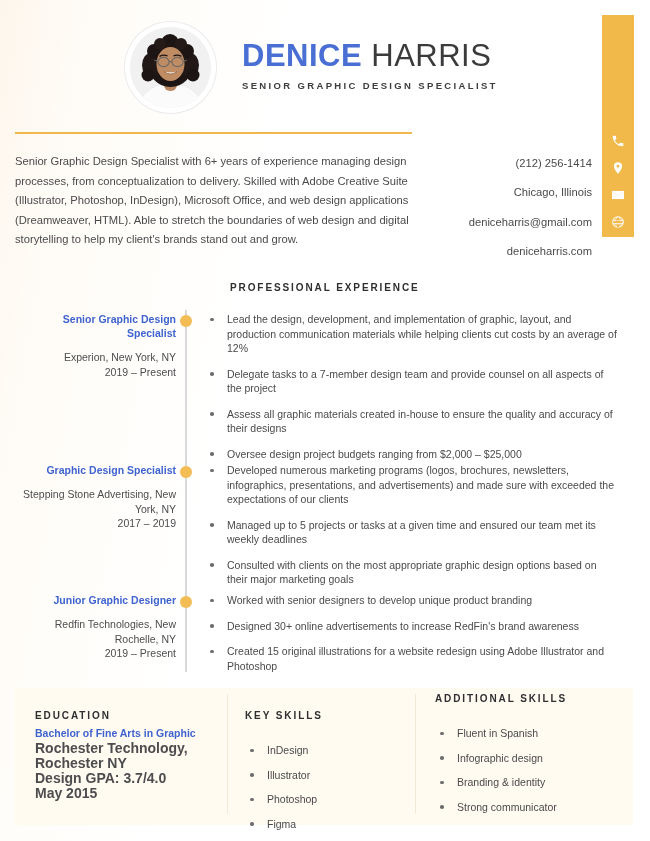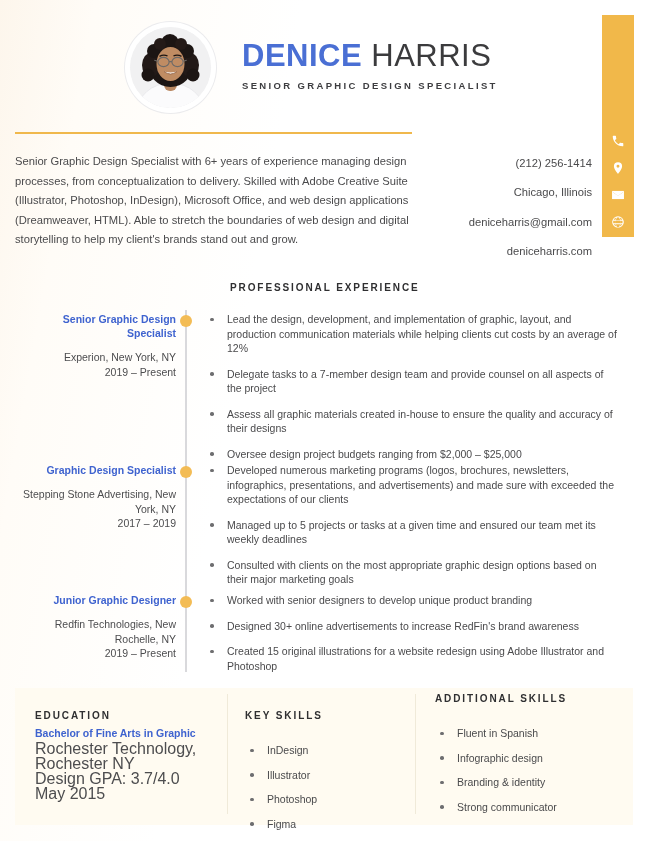--- a/index.html
+++ b/index.html
@@ -108,21 +108,21 @@
     color:#2f2f31; margin:0;
   }
   #col-edu { left:20px; width:205px; }
   #col-key { left:230px; width:175px; }
   #col-add { left:420px; width:190px; }
   .vrule { position:absolute; top:6px; width:1px; height:120px; background:#f0ead9; }
   .edu-body { margin-top:5px; }
   .edu-degree {
     font-size:10.5px; font-weight:700; color:#3f63cf; line-height:15px;
   }
-  .edu-line { font-size:16px; color:#4d4d4f; line-height:15px; }
+  .edu-line { font-size:14px; color:#4d4d4f; line-height:15px;font-weight:bold; }
   .skill-list { list-style:none; margin-top:23px; }
   .skill-list li {
     position:relative; padding-left:22px; margin-bottom:11.5px;
     font-size:10.5px; line-height:13px; color:#4a4a4c;
   }
   .skill-list li:before {
     content:""; position:absolute; left:5px; top:4.5px;
     width:3.5px; height:3.5px; border-radius:50%; background:#6e6e70;
   }
 </style>

